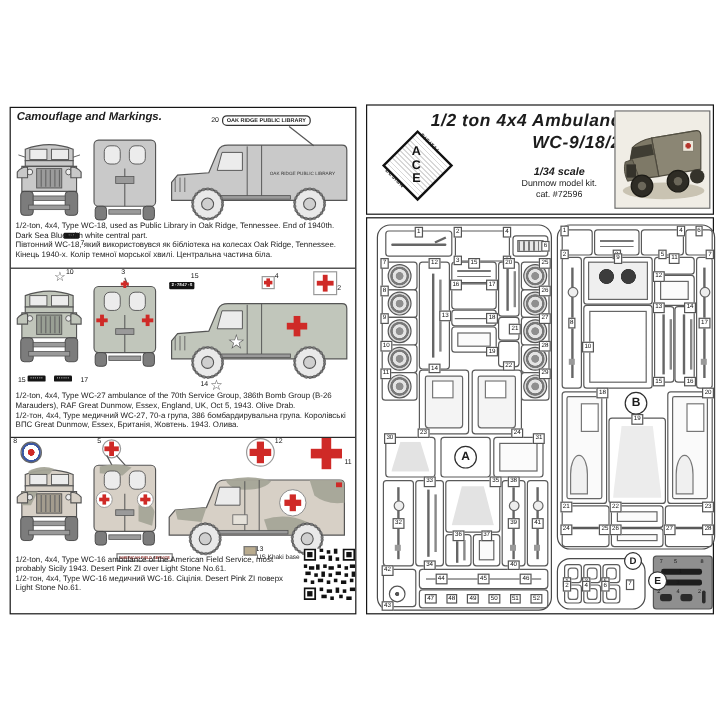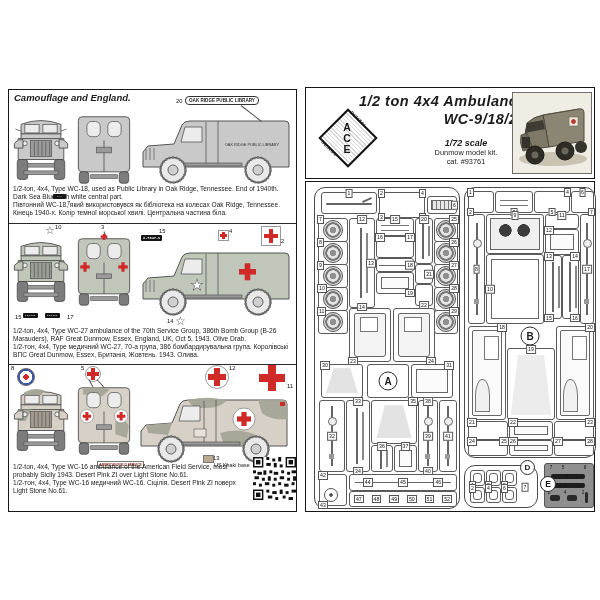--- a/index.html
+++ b/index.html
@@ -123,21 +123,21 @@
            background:#fff;font:bold 8.5px/14px "Liberation Sans",sans-serif;text-align:center;z-index:4;}
   .ebar{position:absolute;background:#1d1d1d;border-radius:2px;}
   .qr{position:absolute;}
 </style>
 </head>
 <body>
 
 <div class="canvas">
 
   <div class="left-page">
-    <div class="cm-header">Camouflage and England.</div>
+    <div class="cm-header">Camouflage and Markings.</div>
 
     <div class="sec sec1 s1">
 
       <svg class="veh" style="left:3px;top:22px" width="58" height="76" viewBox="0 0 60 80">
         <path class="vb" d="M9,13 Q30,5 51,13 V23 H9 Z"></path>
         <rect class="vg" x="13" y="13" width="15" height="9"></rect>
           <rect class="vg" x="32" y="13" width="15" height="9"></rect>
         <rect class="vb" x="9" y="23" width="42" height="5"></rect>
         <path class="vb" d="M6,28 H54 V50 H6 Z"></path>
         <rect x="19" y="30" width="22" height="17" fill="#9b9b9b" stroke="#555" stroke-width="0.8"></rect>
@@ -452,23 +452,23 @@
       <div>1/2 ton 4x4 Ambulance</div>
       <div>WC-9/18/27</div>
     </div>
     <div class="ace-logo">
       <div class="ace-diamond"></div>
       <div class="ace-word">ACE</div>
       <div class="ace-top">DIGITAL</div>
       <div class="ace-bot">DESIGN</div>
     </div>
     <div class="rh-scale">
-      <div class="l1">1/72 scale</div>
+      <div class="l1">1/34 scale</div>
       <div class="l2">Dunmow model kit.</div>
-      <div class="l3">cat. #93761</div>
+      <div class="l3">cat. #72596</div>
     </div>
     <div class="rh-photo">
       <svg width="78" height="80" viewBox="0 0 78 80">
         <rect width="78" height="80" fill="#f0ede5"></rect>
         <ellipse cx="40" cy="66" rx="34" ry="7" fill="#c9c3b2"></ellipse>
         <path d="M30,22 L66,16 Q71,15 71,20 L71,48 L36,54 Z" fill="#8b8674" stroke="#4e4a3e" stroke-width="1"></path>
         <path d="M30,22 L36,54 L20,56 L12,42 L14,30 Q20,24 30,22 Z" fill="#7e7967" stroke="#4e4a3e" stroke-width="1"></path>
         <path d="M14,30 L30,27 L32,36 L12,40 Z" fill="#3f3d33"></path>
         <path d="M8,42 L14,40 L20,56 L10,58 Q6,50 8,42 Z" fill="#6e6a5b" stroke="#4e4a3e" stroke-width="0.8"></path>
         <rect x="9" y="44" width="8" height="11" fill="#35332b"></rect>

